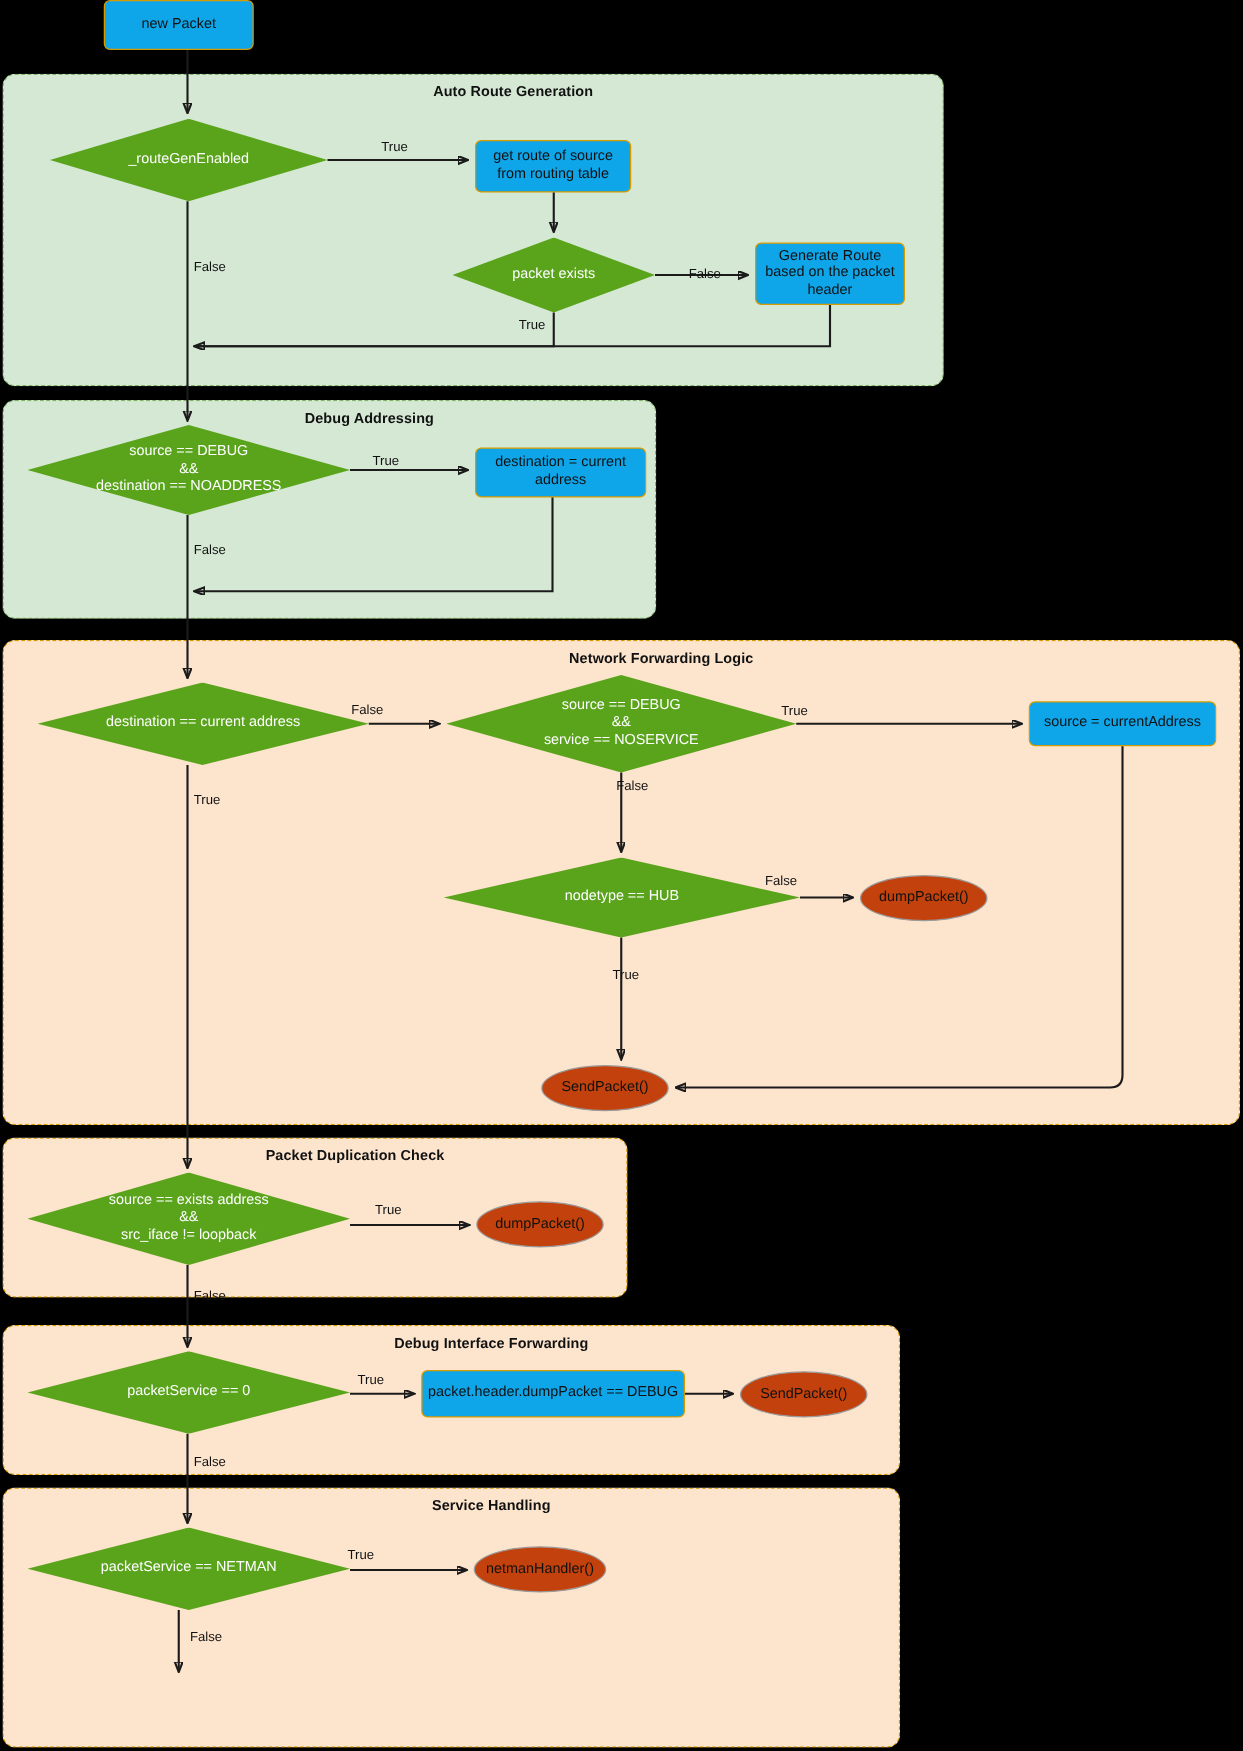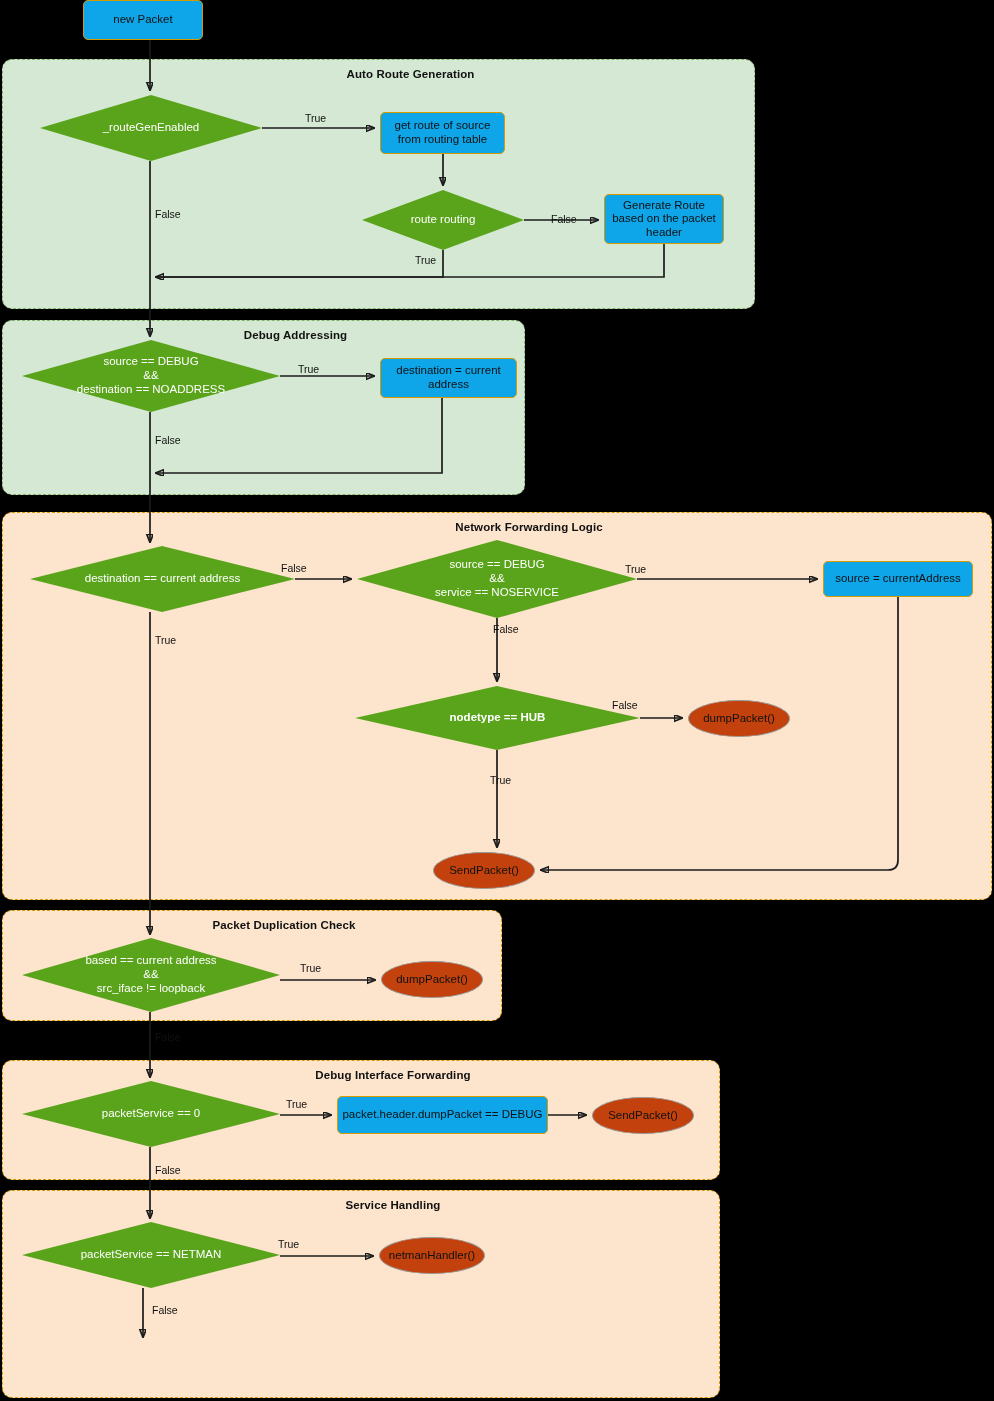--- a/index.html
+++ b/index.html
@@ -50,21 +50,21 @@
 
   <div class="node rect" style="left:380px;top:112px;width:125px;height:42px;flex-direction:column;">
     <span>get route of source</span>
     <span>from routing table</span>
   </div>
 
   <div class="node diamond" style="left:362px;top:190px;width:162px;height:60px;">
     <svg class="dshape" viewBox="0 0 162 60" preserveAspectRatio="none">
       <polygon points="81,0 162,30 81,60 0,30" fill="#5aa41c"></polygon>
     </svg>
-    <span class="dtext">route routing</span>
+    <span class="dtext">packet exists</span>
   </div>
 
   <div class="node rect" style="left:604px;top:194px;width:120px;height:50px;flex-direction:column;">
     <span>Generate Route</span>
     <span>based on the packet</span>
     <span>header</span>
   </div>
 
   <div class="lbl" style="left:305px;top:112px;">True</div>
   <div class="lbl" style="left:155px;top:208px;">False</div>
@@ -113,21 +113,21 @@
       <span style="display:block">source == DEBUG</span>
       <span style="display:block">&amp;&amp;</span>
       <span style="display:block">service == NOSERVICE</span>
     </span>
   </div>
 
   <div class="node rect" style="left:823px;top:561px;width:150px;height:36px;">
     <span>source = currentAddress</span>
   </div>
 
-  <div class="node diamond" style="left:355px;top:686px;width:285px;height:64px;font-weight:bold;">
+  <div class="node diamond" style="left:355px;top:686px;width:285px;height:64px;">
     <svg class="dshape" viewBox="0 0 285 64" preserveAspectRatio="none">
       <polygon points="142,0 285,32 142,64 0,32" fill="#5aa41c"></polygon>
     </svg>
     <span class="dtext">nodetype == HUB</span>
   </div>
 
   <div class="node ell" style="left:688px;top:700px;width:102px;height:37px;">
     <span>dumpPacket()</span>
   </div>
 
@@ -135,30 +135,30 @@
     <span>SendPacket()</span>
   </div>
 
   <div class="lbl" style="left:281px;top:562px;">False</div>
   <div class="lbl" style="left:155px;top:634px;">True</div>
   <div class="lbl" style="left:625px;top:563px;">True</div>
   <div class="lbl" style="left:493px;top:623px;">False</div>
   <div class="lbl" style="left:612px;top:699px;">False</div>
   <div class="lbl" style="left:490px;top:774px;">True</div>
 
-  <div class="group orange" style="left:2px;top:910px;width:500px;height:111px;">
+  <div class="group orange" style="left:2px;top:910px;width:500px;height:128px;">
     <div class="group-title">Packet Duplication Check</div>
   </div>
 
   <div class="node diamond" style="left:22px;top:938px;width:258px;height:74px;">
     <svg class="dshape" viewBox="0 0 258 74" preserveAspectRatio="none">
       <polygon points="129,0 258,37 129,74 0,37" fill="#5aa41c"></polygon>
     </svg>
     <span class="dtext" style="width:100%;">
-      <span style="display:block">based == current address</span>
+      <span style="display:block">source == exists address</span>
       <span style="display:block">&amp;&amp;</span>
       <span style="display:block">src_iface != loopback</span>
     </span>
   </div>
 
   <div class="node ell" style="left:381px;top:961px;width:102px;height:37px;">
     <span>dumpPacket()</span>
   </div>
 
   <div class="lbl" style="left:300px;top:962px;">True</div>

